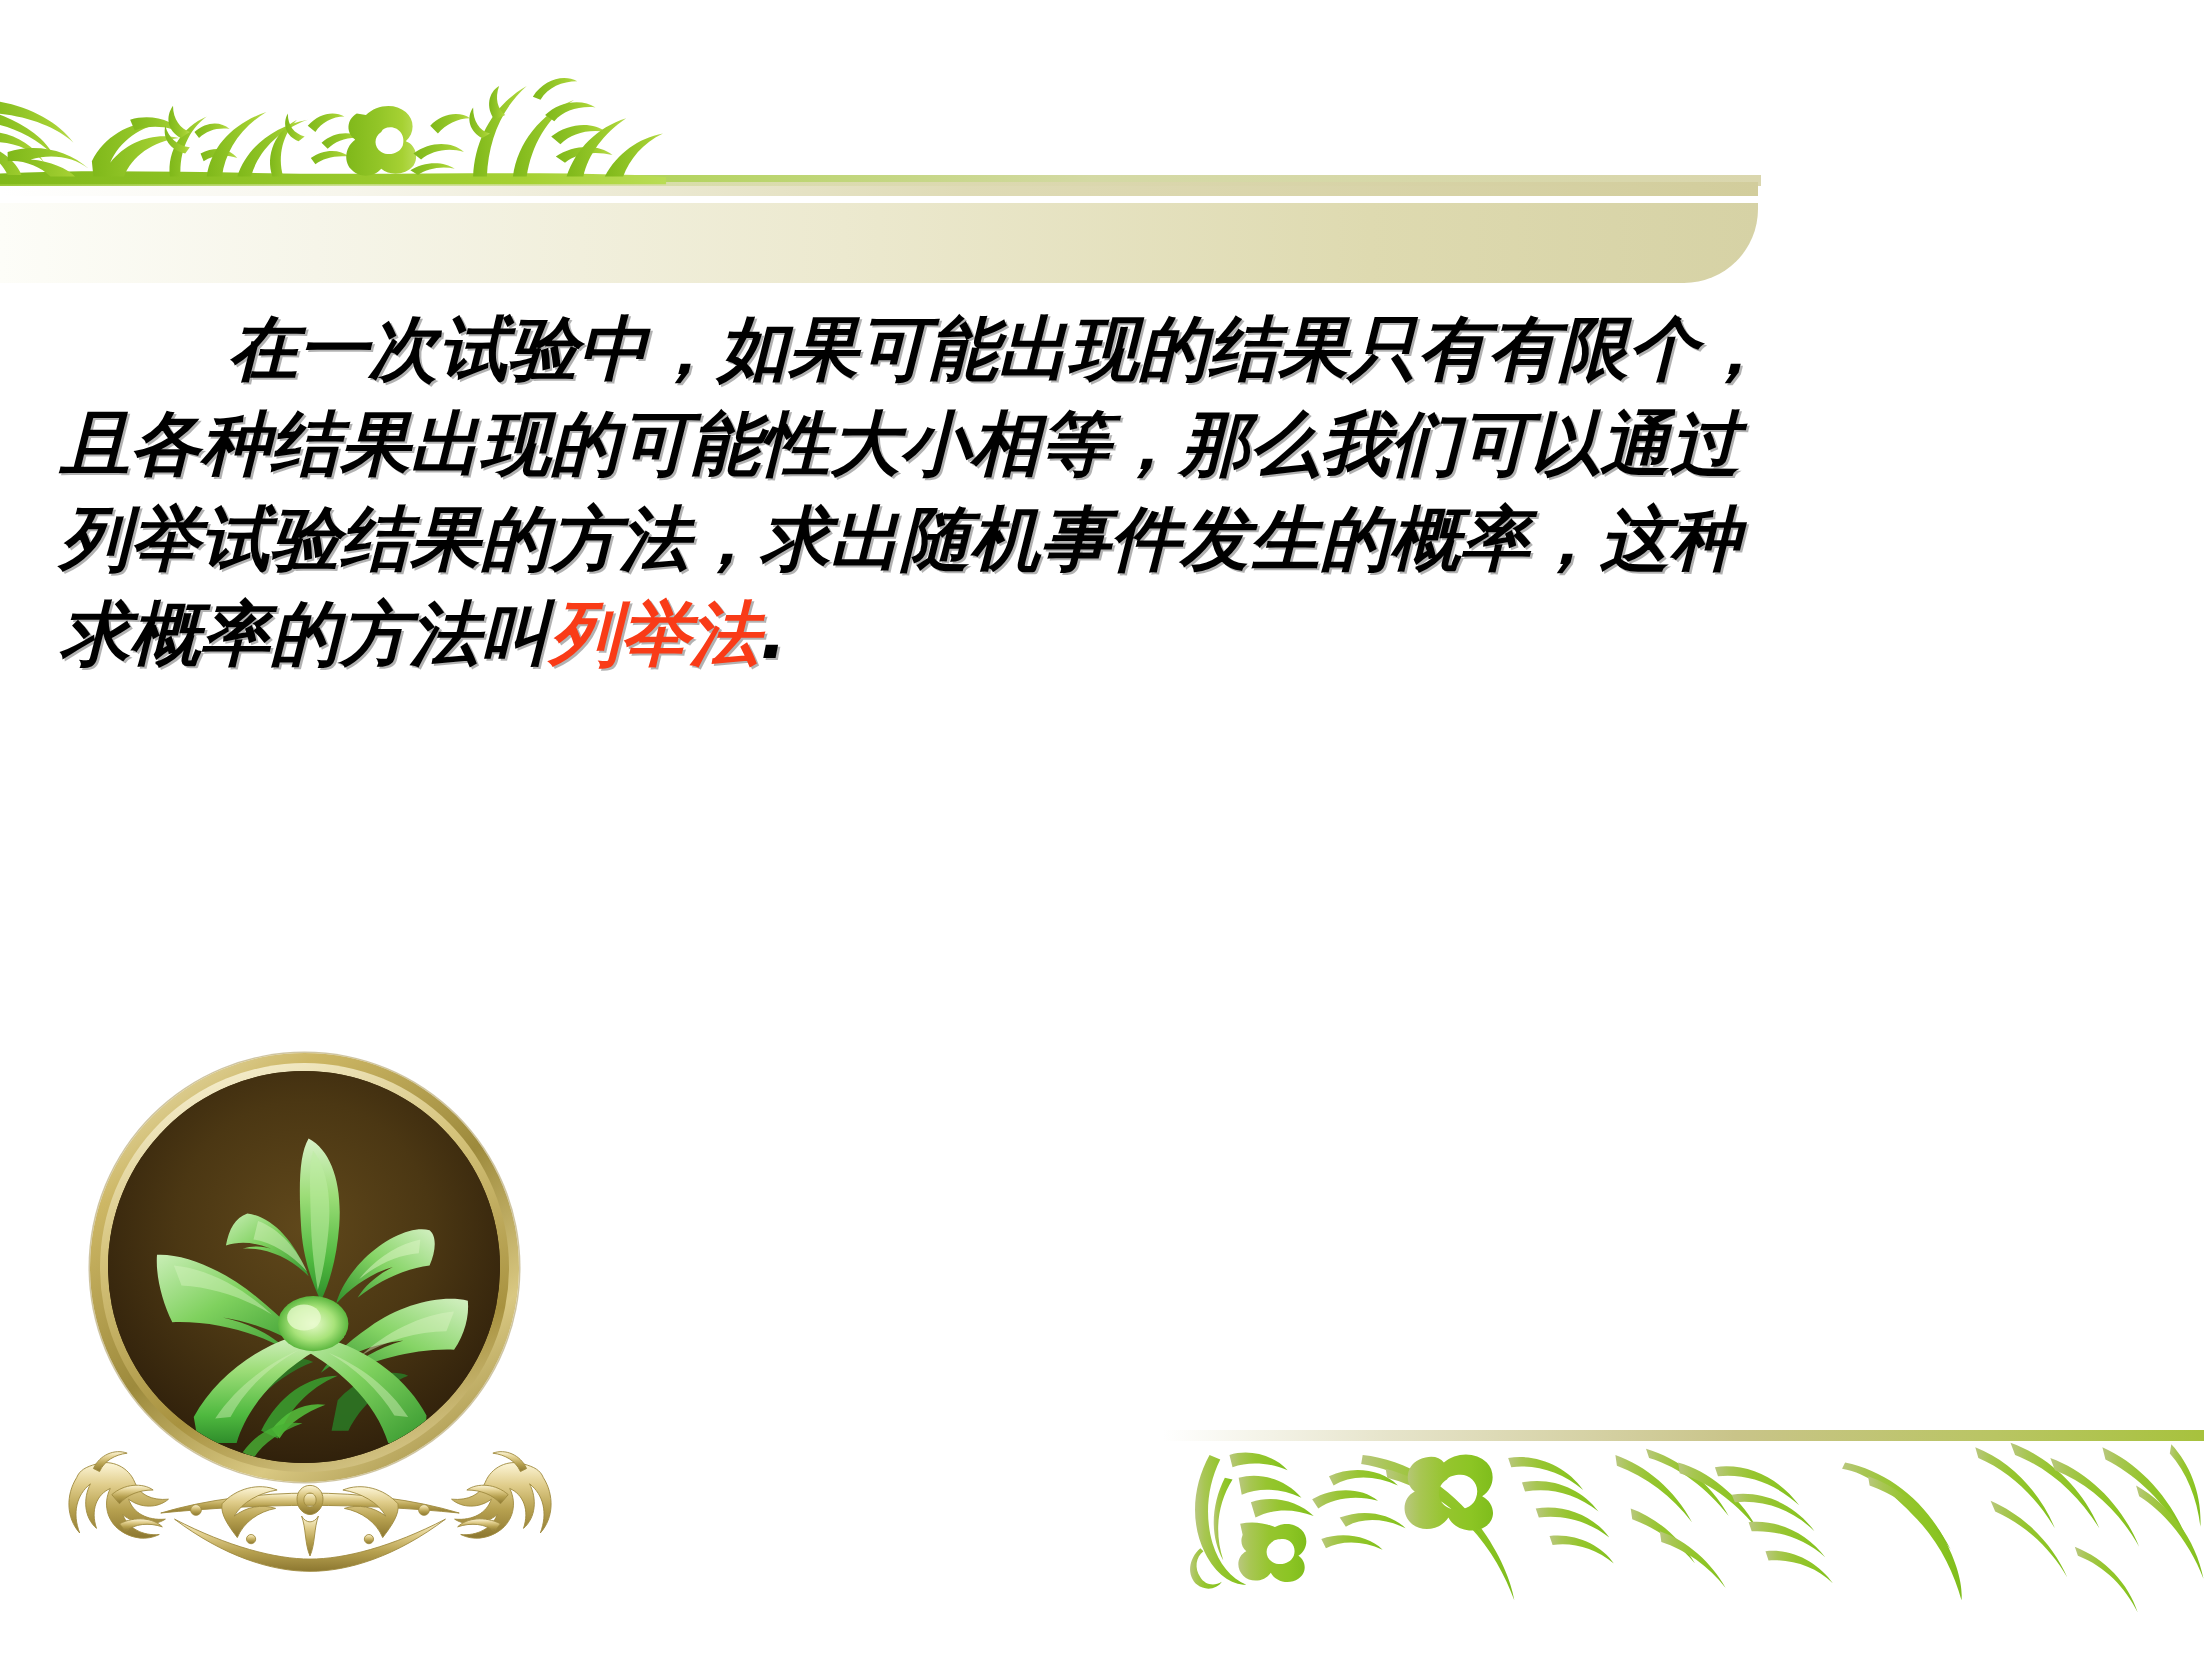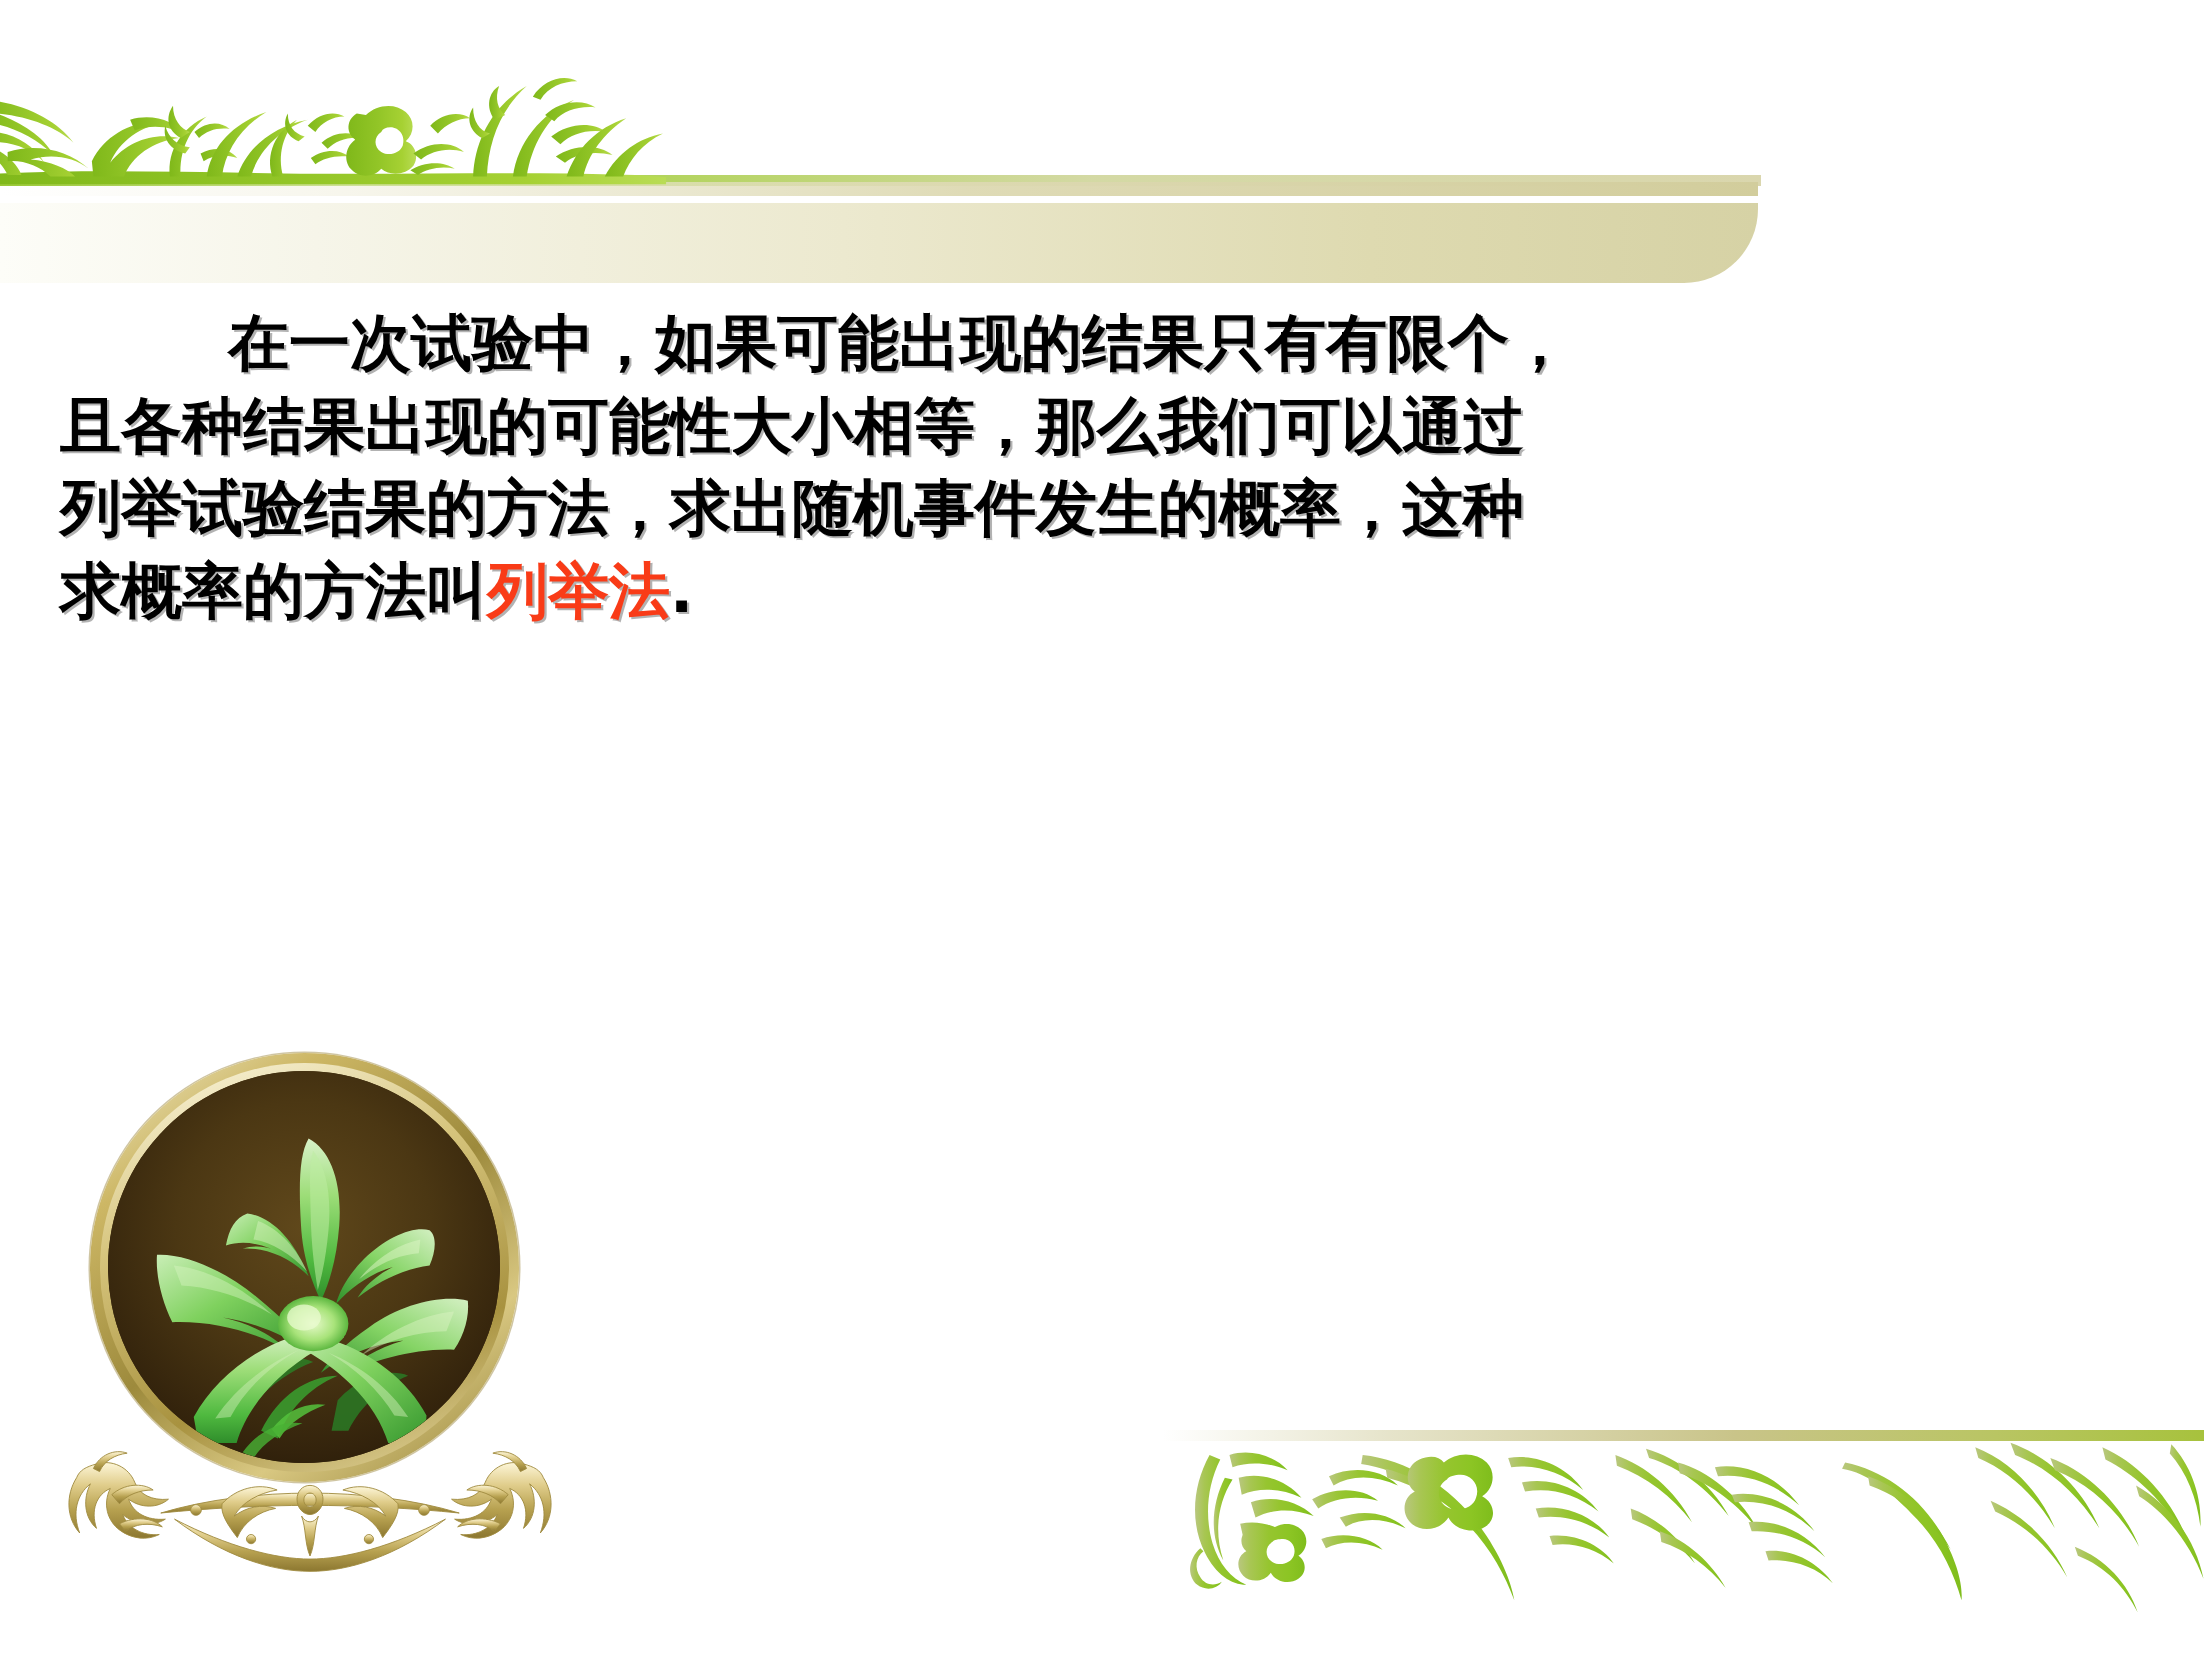--- a/index.html
+++ b/index.html
@@ -73,27 +73,28 @@
     height: 142px;
   }
 
   
   #body-text {
     position: absolute;
     left: 60px;
     top: 302px;
     width: 2098px;
     color: #000000;
-    font-size: 61px;
+    font-size: 70px;
     line-height: 1.355;
     letter-spacing: 0px;
     font-weight: 700;
     font-family: "DejaVu Sans", "Liberation Sans", sans-serif;
     white-space: pre-wrap;
     text-shadow: 2.3px 2.3px 0 rgba(0,0,0,0.30);
+    font-style: italic;
   }
   #body-text .ind { display: inline-block; width: 168px; }
   .hl-red { color: #f93b17; }
 
   
   #medallion-group {
     position: absolute;
     left: 90px;
     top: 1053px;
     width: 444px;

